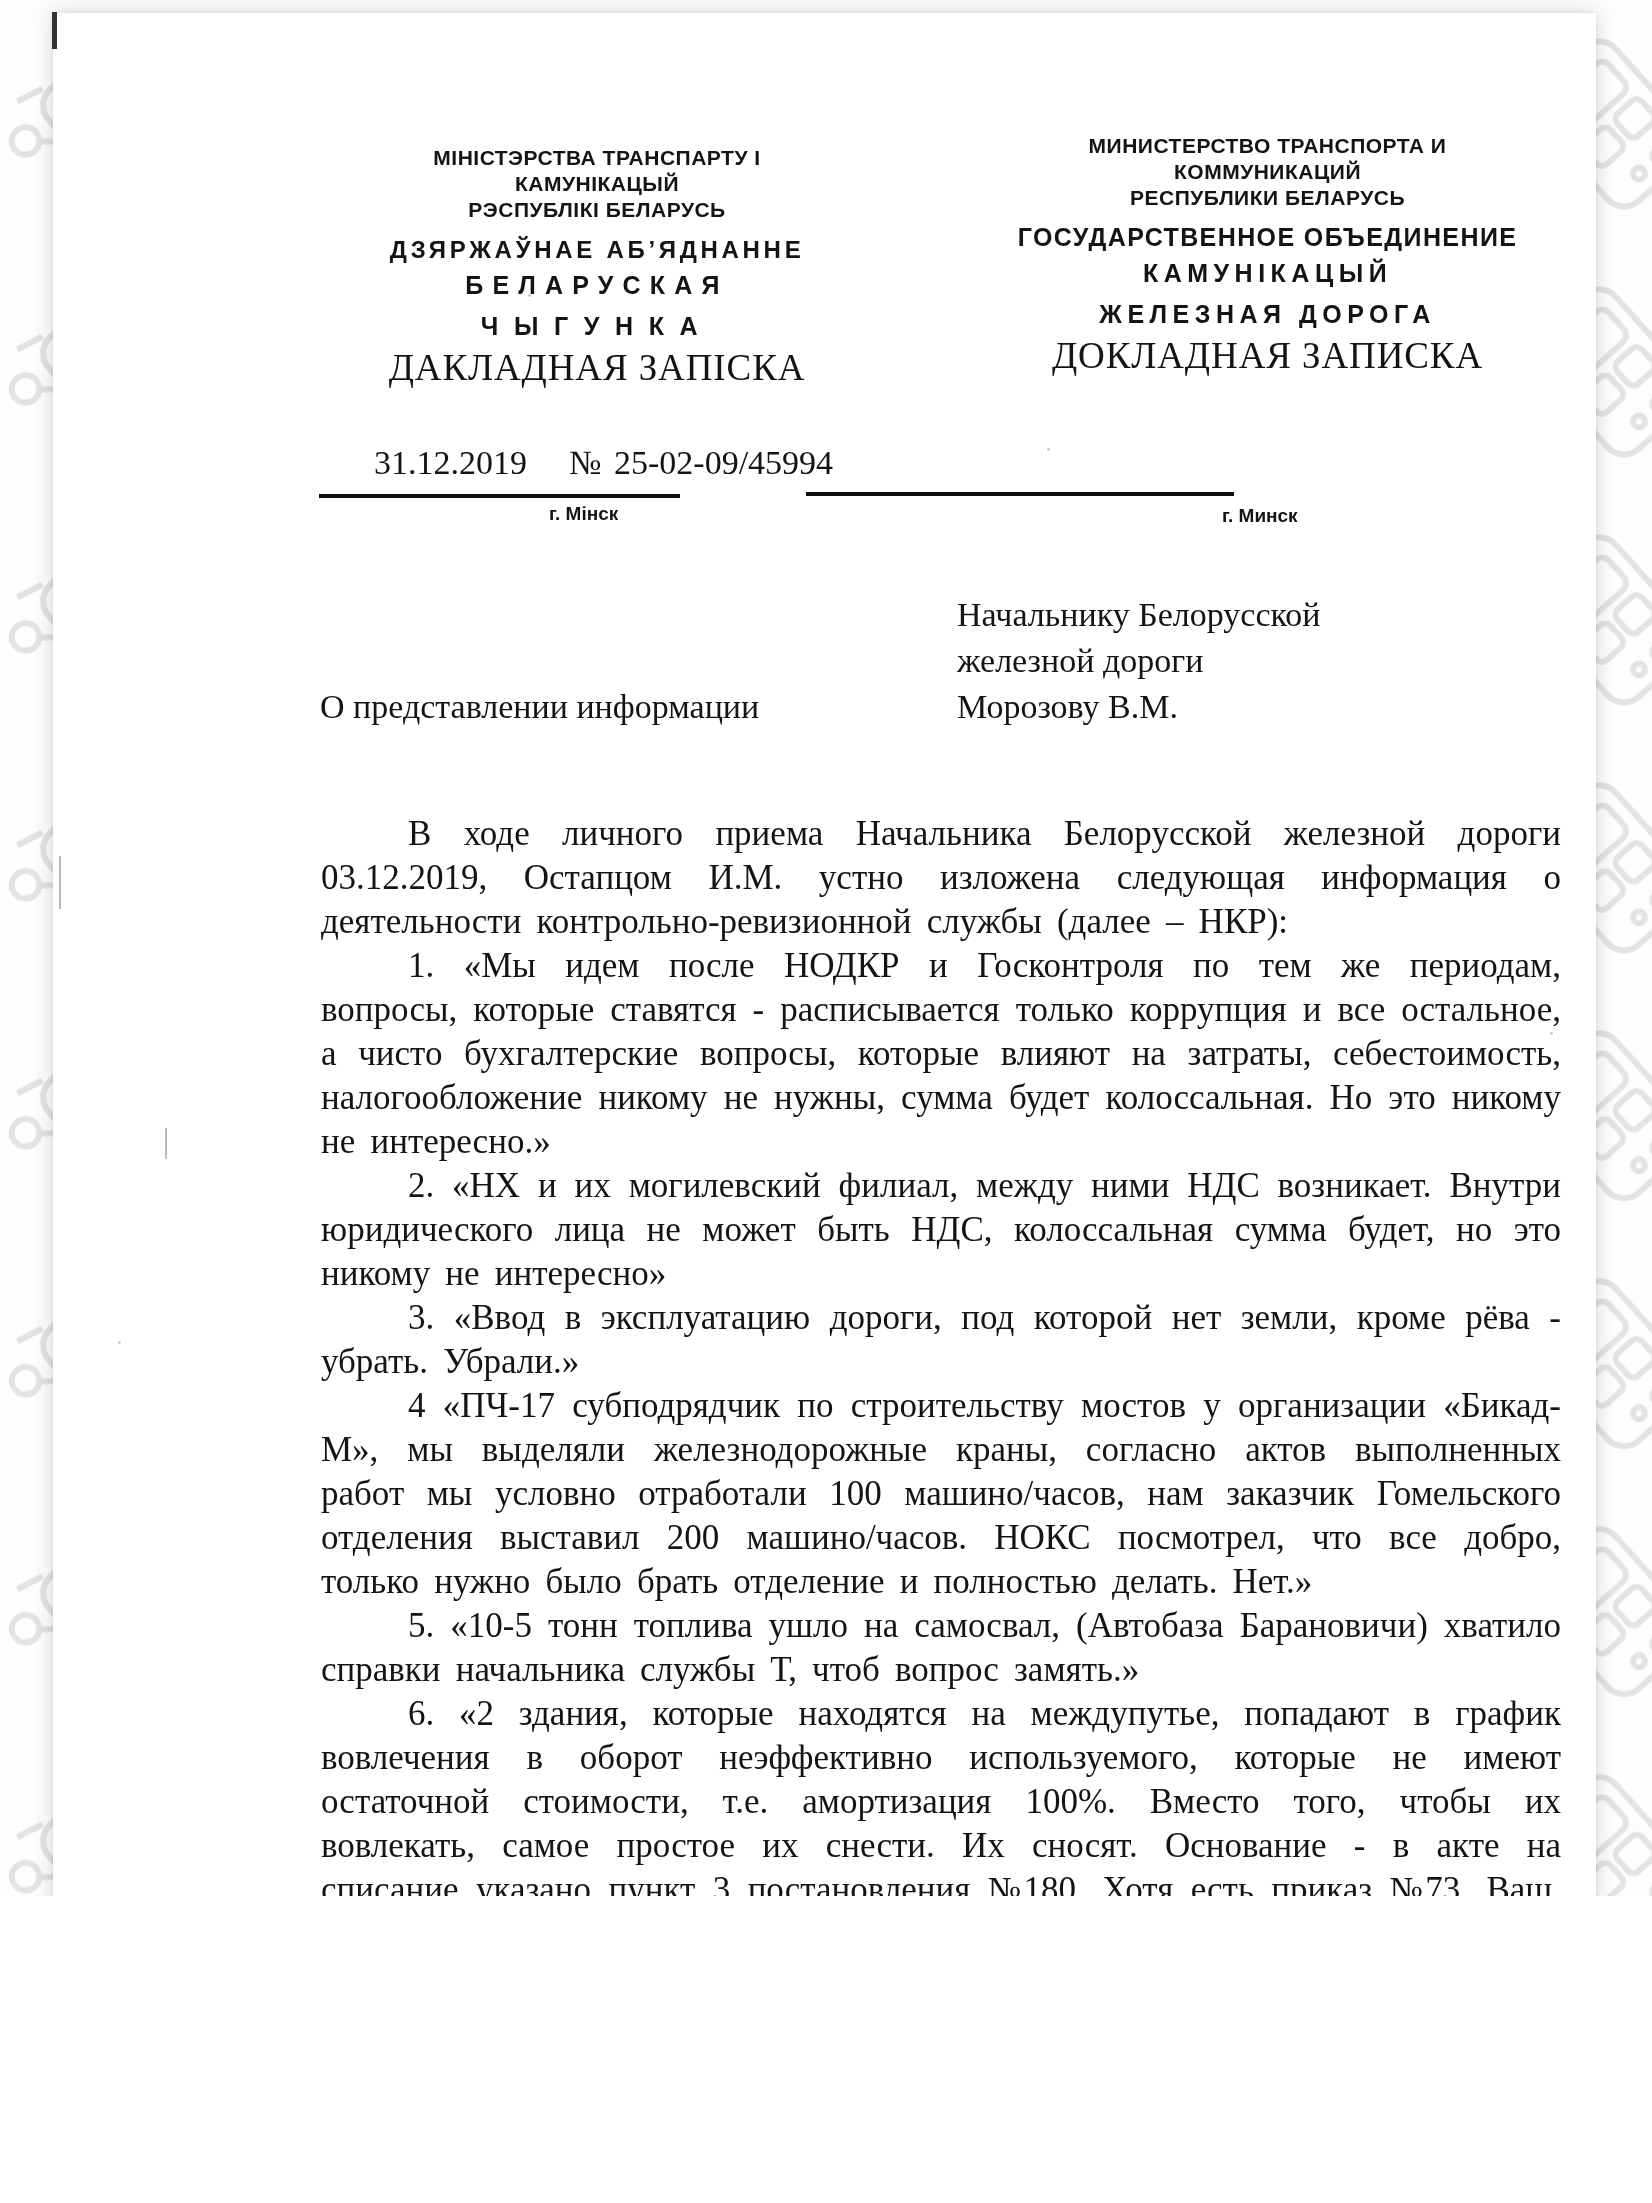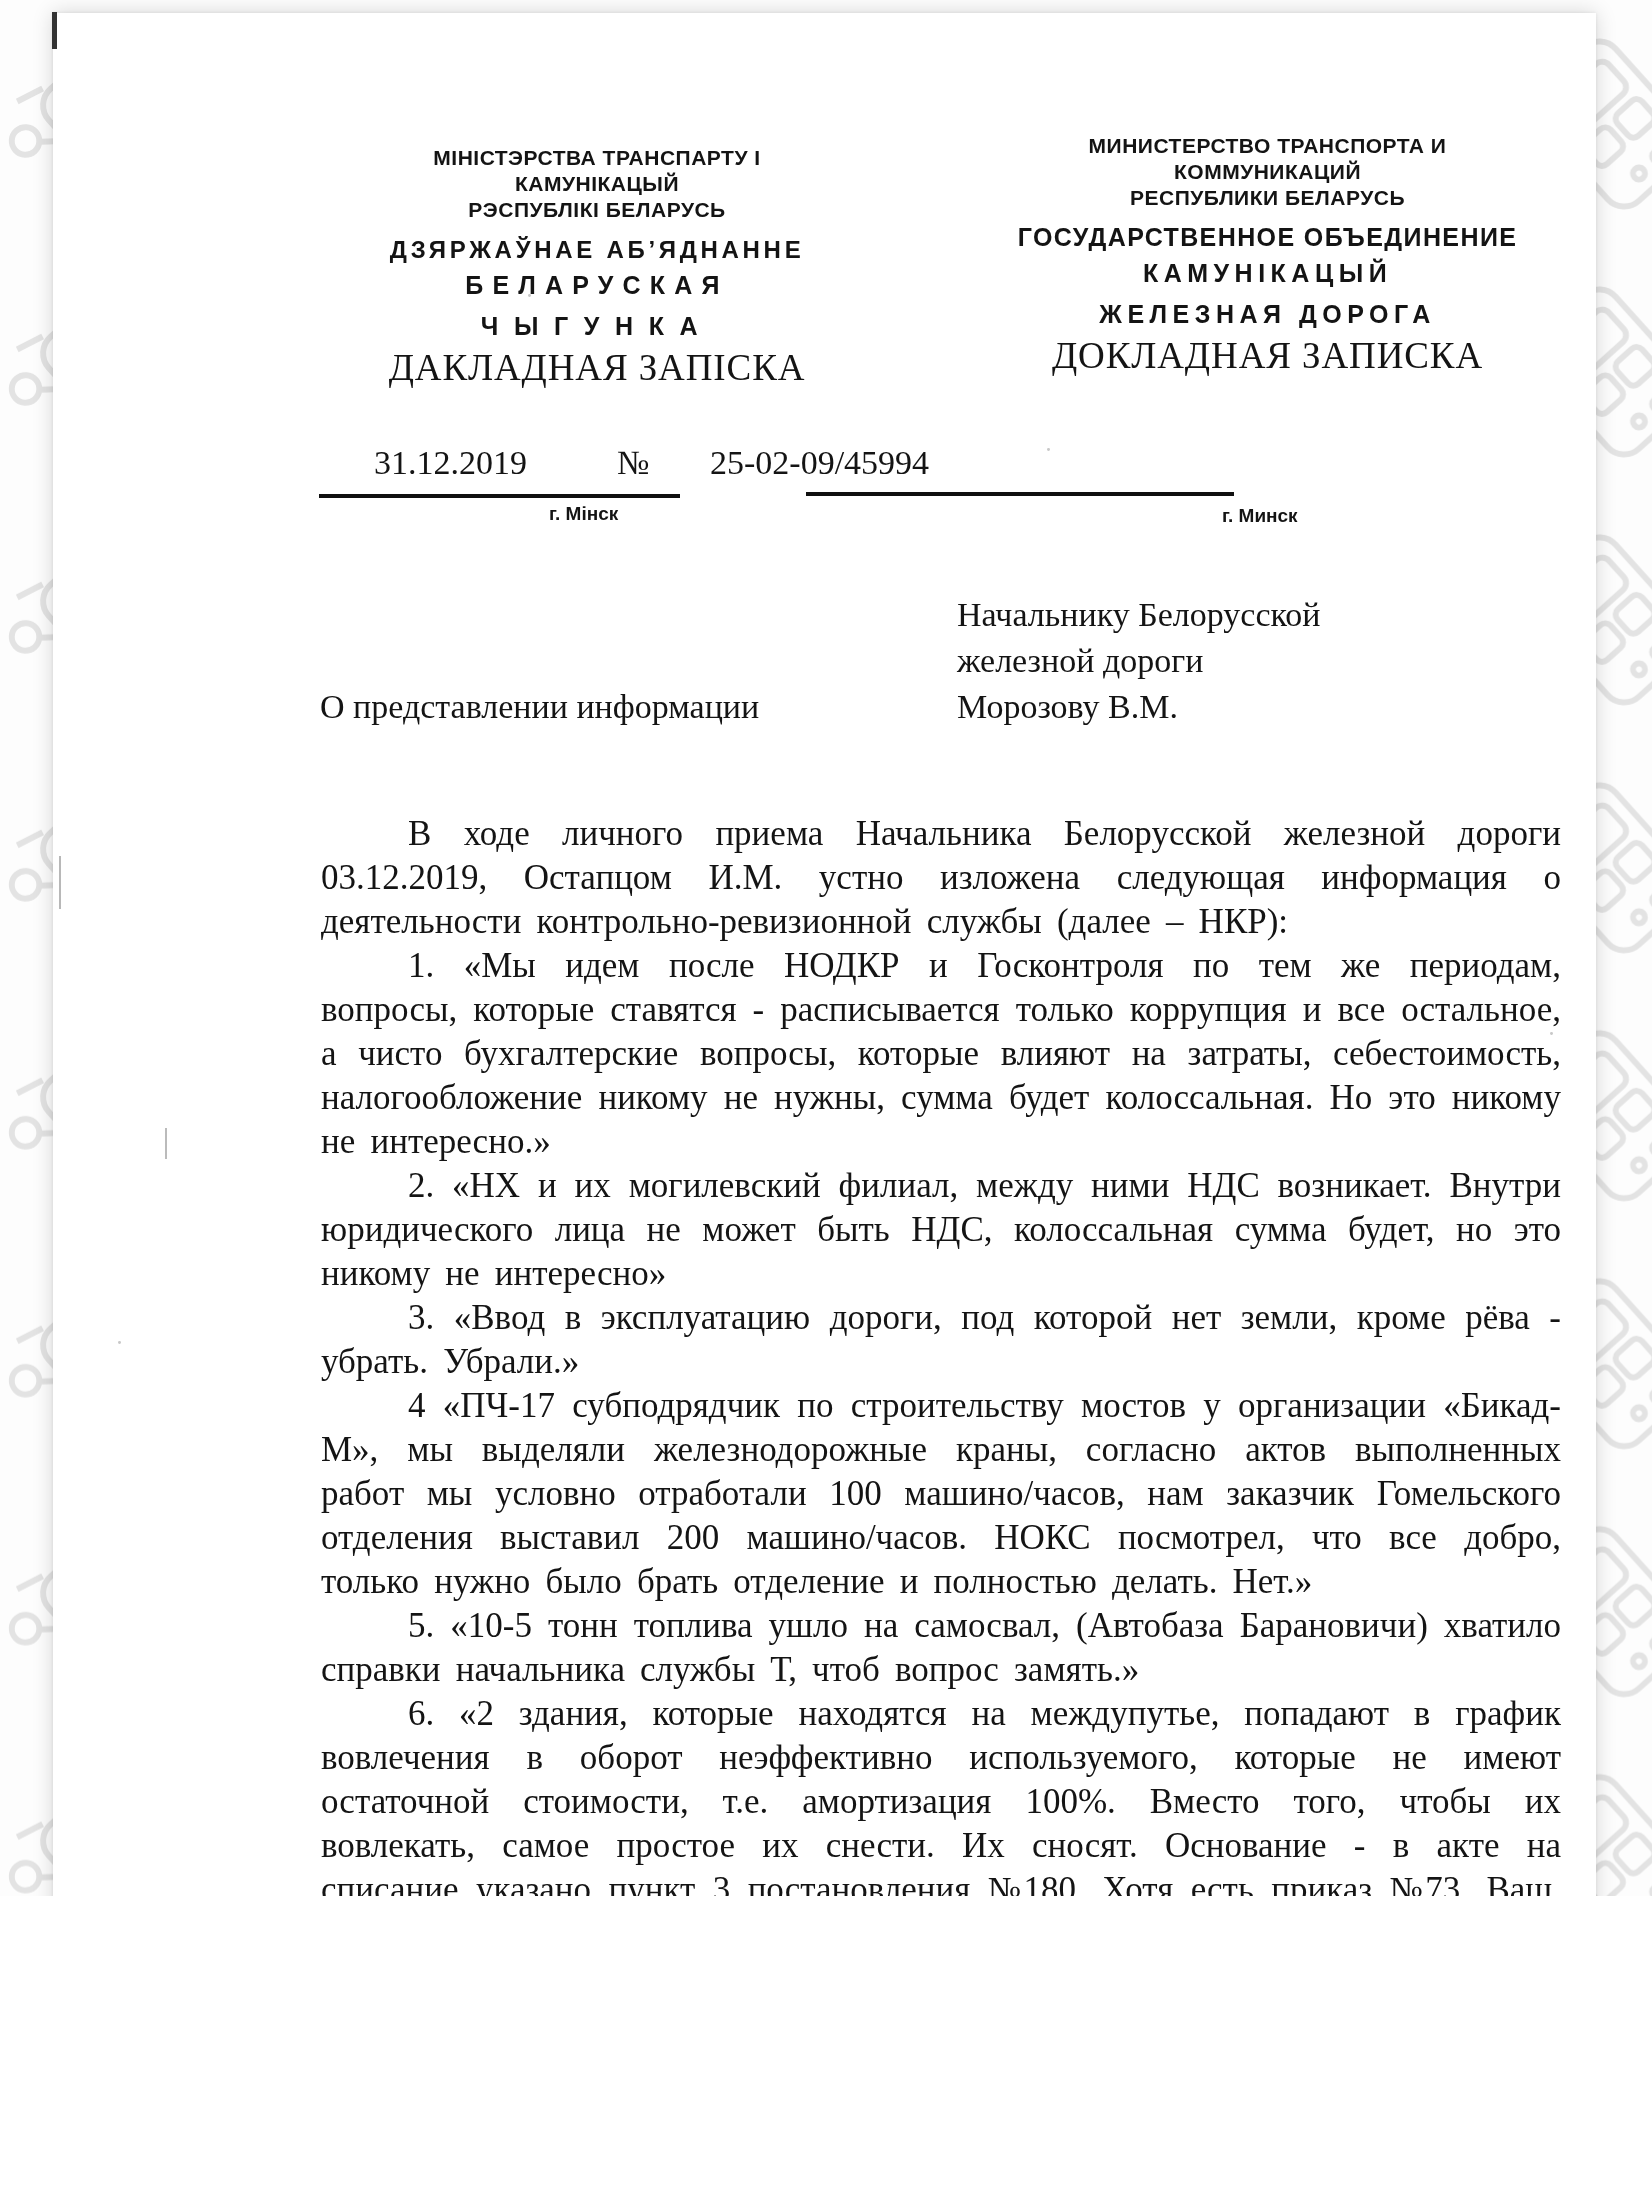--- a/index.html
+++ b/index.html
@@ -90,21 +90,21 @@
 
   <div class="abs lh-col" style="left:1006px;top:133px;width:523px;">
     <div class="lh-small">МИНИСТЕРСТВО ТРАНСПОРТА И КОММУНИКАЦИЙ</div>
     <div class="lh-small mt8">РЕСПУБЛИКИ БЕЛАРУСЬ</div>
     <div class="lh-mid-r">ГОСУДАРСТВЕННОЕ ОБЪЕДИНЕНИЕ</div>
     <div class="lh-big ls-wide3 mt2">КАМУНІКАЦЫЙ</div>
     <div class="lh-big ls-wide3 mt2">ЖЕЛЕЗНАЯ ДОРОГА</div>
     <div class="doc-type">ДОКЛАДНАЯ ЗАПИСКА</div>
   </div>
 
-  <div class="abs ref-row" style="left:374px;top:443px;gap:48px;">
+  <div class="abs ref-row" style="left:374px;top:443px;">
     <span class="ref-date">31.12.2019</span>
     <span class="ref-no">№</span>
     <span>25-02-09/45994</span>
   </div>
 
   <div class="rule" style="left:319px;top:494px;width:361px;"></div>
   <div class="rule" style="left:806px;top:492px;width:428px;"></div>
 
   <div class="city" style="left:549px;top:503px;">г. Мінск</div>
   <div class="city" style="left:1222px;top:505px;">г. Минск</div>

